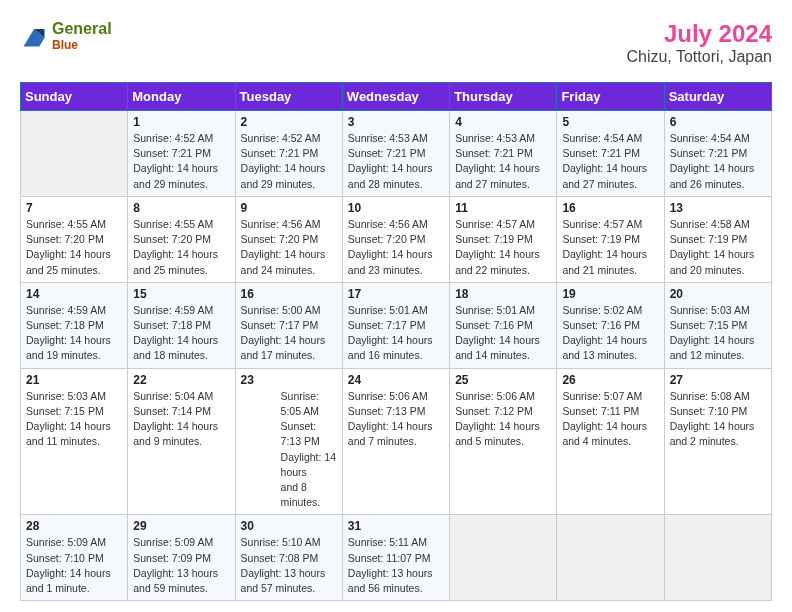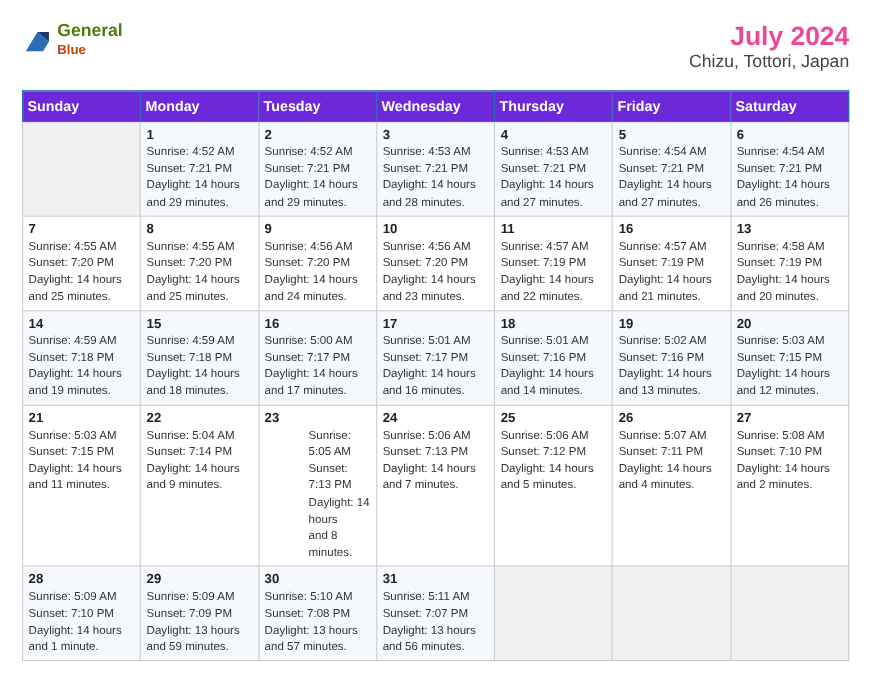--- a/index.html
+++ b/index.html
@@ -329,21 +329,21 @@
         <td>
           <span class="day-num">30</span>
           <div class="day-info" style="white-space: pre-line;">Sunrise: 5:10 AM
 Sunset: 7:08 PM
 Daylight: 13 hours
 and 57 minutes.</div>
         </td>
         <td>
           <span class="day-num">31</span>
           <div class="day-info" style="white-space: pre-line;">Sunrise: 5:11 AM
-Sunset: 7:07 PM
+Sunset: 11:07 PM
 Daylight: 13 hours
 and 56 minutes.</div>
         </td>
         <td class="empty-cell"></td>
         <td class="empty-cell"></td>
         <td class="empty-cell"></td>
       </tr>
     </tbody>
 </table>
 

